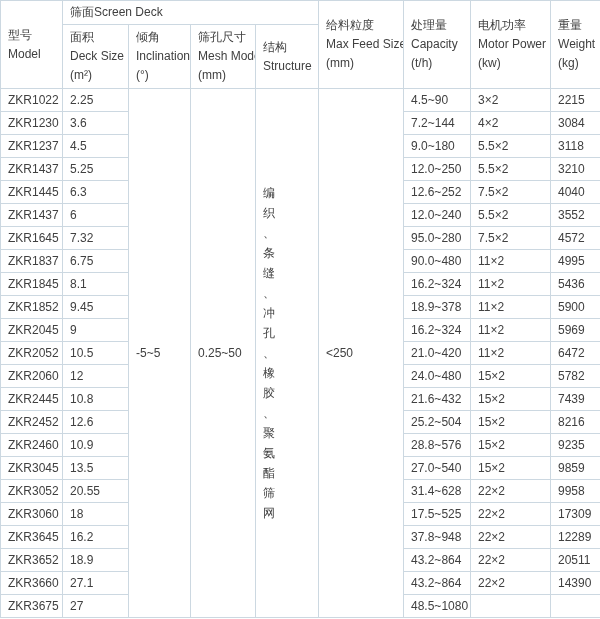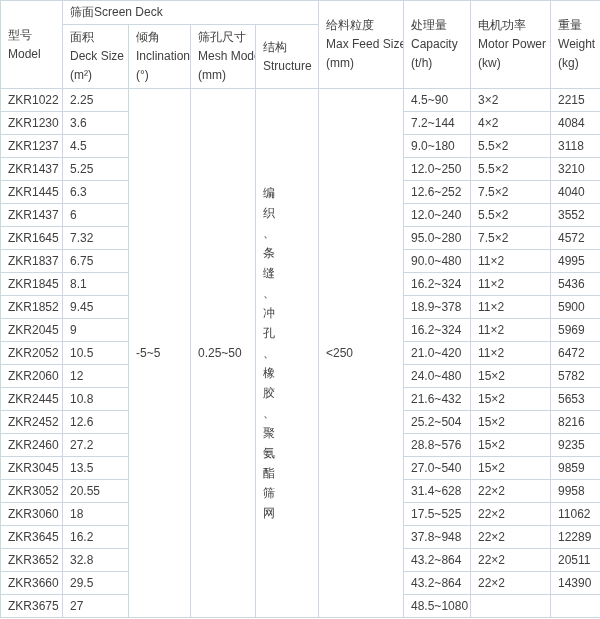--- a/index.html
+++ b/index.html
@@ -136,21 +136,21 @@
           <td rowspan="23">&lt;250</td>
           <td>4.5~90</td>
           <td>3×2</td>
           <td>2215</td>
         </tr>
         <tr>
           <td>ZKR1230</td>
           <td>3.6</td>
           <td>7.2~144</td>
           <td>4×2</td>
-          <td>4084</td>
+          <td>3084</td>
         </tr>
         <tr>
           <td>ZKR1237</td>
           <td>4.5</td>
           <td>9.0~180</td>
           <td>5.5×2</td>
           <td>3118</td>
         </tr>
         <tr>
           <td>ZKR1437</td>
@@ -220,32 +220,32 @@
           <td>12</td>
           <td>24.0~480</td>
           <td>15×2</td>
           <td>5782</td>
         </tr>
         <tr>
           <td>ZKR2445</td>
           <td>10.8</td>
           <td>21.6~432</td>
           <td>15×2</td>
-          <td>5653</td>
+          <td>7439</td>
         </tr>
         <tr>
           <td>ZKR2452</td>
           <td>12.6</td>
           <td>25.2~504</td>
           <td>15×2</td>
           <td>8216</td>
         </tr>
         <tr>
           <td>ZKR2460</td>
-          <td>27.2</td>
+          <td>10.9</td>
           <td>28.8~576</td>
           <td>15×2</td>
           <td>9235</td>
         </tr>
         <tr>
           <td>ZKR3045</td>
           <td>13.5</td>
           <td>27.0~540</td>
           <td>15×2</td>
           <td>9859</td>
@@ -255,39 +255,39 @@
           <td>20.55</td>
           <td>31.4~628</td>
           <td>22×2</td>
           <td>9958</td>
         </tr>
         <tr>
           <td>ZKR3060</td>
           <td>18</td>
           <td>17.5~525</td>
           <td>22×2</td>
-          <td>11062</td>
+          <td>17309</td>
         </tr>
         <tr>
           <td>ZKR3645</td>
           <td>16.2</td>
           <td>37.8~948</td>
           <td>22×2</td>
           <td>12289</td>
         </tr>
         <tr>
           <td>ZKR3652</td>
-          <td>32.8</td>
+          <td>18.9</td>
           <td>43.2~864</td>
           <td>22×2</td>
           <td>20511</td>
         </tr>
         <tr>
           <td>ZKR3660</td>
-          <td>29.5</td>
+          <td>27.1</td>
           <td>43.2~864</td>
           <td>22×2</td>
           <td>14390</td>
         </tr>
         <tr>
           <td>ZKR3675</td>
           <td>27</td>
           <td>48.5~1080</td>
           <td></td>
           <td></td>

